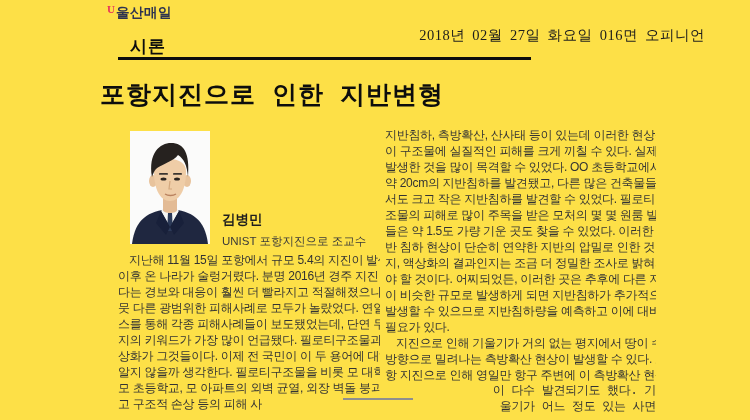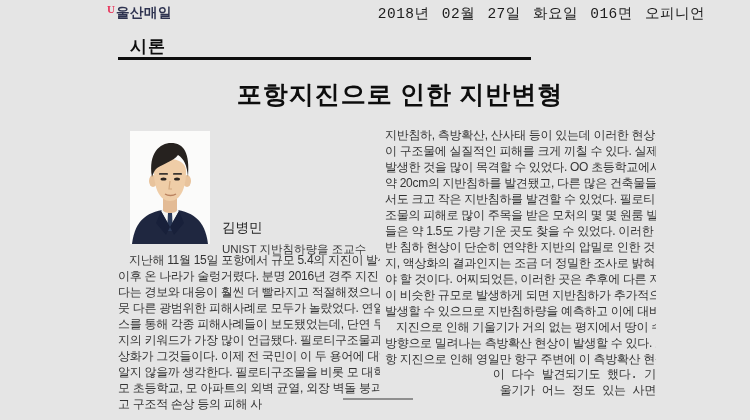--- a/index.html
+++ b/index.html
@@ -5,81 +5,80 @@
   html, body { margin: 0; padding: 0; }
   body {
     width: 750px; height: 420px;
     background: #ffffff;
     font-family: "Liberation Sans", sans-serif;
     color: #2b2b2b;
   }
   .page {
     position: relative;
     width: 750px; height: 420px;
-    background: #e5e5e5;
+    background: #fde047;
     overflow: hidden;
   }
 
   
   .logo {
     position: absolute; left: 107px; top: 3px;
     white-space: nowrap;
   }
   .logo-mark {
     font-weight: bold; font-size: 11px;
     position: relative; top: -4px;
     margin-right: 1px;
     font-family: "Liberation Serif", serif;
   }
   .logo-text {
     font-weight: bold; font-size: 13.5px;
     letter-spacing: 0.5px;
   }
   .dateline {
-    position: absolute; top: 4px; right: 45px;
-    font-family: Liberation Mono, monospace;
+    position: absolute; top: 26px; right: 45px;
+    font-family: Liberation Serif, serif;
     font-size: 14.5px; color: #1c1c1c;
     letter-spacing: 0.5px; word-spacing: 3px;
     white-space: nowrap;
   }
 
   
   .section-label {
     position: absolute; left: 130px; top: 35px;
     font-size: 17px; font-weight: bold; color: #0d0d0d;
     letter-spacing: 1px;
   }
   .section-rule {
     position: absolute; left: 118px; top: 57px;
     width: 413px; height: 2.5px; background: #0d0d0d;
   }
 
   
   .headline {
-    position: absolute; left: 130px; top: 78px; width: 540px;
-    text-align: center;
-    font-family: Liberation Serif, serif;
+    position: absolute; left: 100px; top: 78px; width: 540px;
+    font-family: Liberation Mono, monospace;
     font-weight: bold; font-size: 25px; color: #0d0d0d;
     letter-spacing: 1px;
   }
 
   
   .photo {
     position: absolute; left: 130px; top: 131px;
     width: 80px; height: 113px; overflow: hidden;
     background: #fbfbfa;
   }
   .photo svg { display: block; }
   .author-caption {
     position: absolute; left: 222px; top: 207px;
     white-space: nowrap;
   }
   .author-name {
-    font-size: 13.5px; font-weight: normal; color: #1e1e1e;
-    margin: 12px 0 5px 0;
+    font-size: 13.5px; font-weight: bold; color: #1e1e1e;
+    margin: 4px 0 5px 0;
   }
   .author-affil {
     font-size: 11.5px; color: #3a3a3a;
   }
 
   
   .col {
     position: absolute; overflow: hidden;
     font-size: 12px; color: #333333;
   }
@@ -146,21 +145,21 @@
       <ellipse cx="47" cy="48" rx="3" ry="1.6" fill="#2b2420"></ellipse>
 
       <path d="M40,50 L39,58 L42,58" stroke="#d3a87e" stroke-width="1.2" fill="none"></path>
 
       <path d="M35,63 C38,65 43,65 46,63" stroke="#b9825f" stroke-width="1.4" fill="none"></path>
     </svg>
   </div>
 
   <div class="author-caption">
     <div class="author-name">김병민</div>
-    <div class="author-affil">UNIST 지반침하량을 조교수</div>
+    <div class="author-affil">UNIST 포항지진으로 조교수</div>
   </div>
 
   <div class="col col-left">
       <div class="line indent">지난해 11월 15일 포항에서 규모 5.4의 지진이 발생한</div>
       <div class="line">이후 온 나라가 술렁거렸다. 분명 2016년 경주 지진 때 보</div>
       <div class="line">다는 경보와 대응이 훨씬 더 빨라지고 적절해졌으나, 사</div>
       <div class="line">뭇 다른 광범위한 피해사례로 모두가 놀랐었다. 연일 뉴</div>
       <div class="line">스를 통해 각종 피해사례들이 보도됐었는데, 단연 두가</div>
       <div class="line">지의 키워드가 가장 많이 언급됐다. 필로티구조물과 액</div>
       <div class="line">상화가 그것들이다. 이제 전 국민이 이 두 용어에 대해 잘</div>
@@ -174,20 +173,21 @@
       <div class="line">발생한 것을 많이 목격할 수 있었다. OO 초등학교에서는</div>
       <div class="line">약 20cm의 지반침하를 발견됐고, 다른 많은 건축물들에</div>
       <div class="line">서도 크고 작은 지반침하를 발견할 수 있었다. 필로티 구</div>
       <div class="line">조물의 피해로 많이 주목을 받은 모처의 몇 몇 원룸 빌라</div>
       <div class="line">들은 약 1.5도 가량 기운 곳도 찾을 수 있었다. 이러한 지</div>
       <div class="line">반 침하 현상이 단순히 연약한 지반의 압밀로 인한 것인</div>
       <div class="line">지, 액상화의 결과인지는 조금 더 정밀한 조사로 밝혀져</div>
       <div class="line">야 할 것이다. 어찌되었든, 이러한 곳은 추후에 다른 지진</div>
       <div class="line">이 비슷한 규모로 발생하게 되면 지반침하가 추가적으로</div>
       <div class="line">발생할 수 있으므로 지반침하량을 예측하고 이에 대비할</div>
+      <div class="line a-l">필요가 있다.</div>
       <div class="line indent">지진으로 인해 기울기가 거의 없는 평지에서 땅이 수평</div>
       <div class="line">방향으로 밀려나는 측방확산 현상이 발생할 수 있다. 포</div>
       <div class="line">항 지진으로 인해 영일만 항구 주변에 이 측방확산 현상</div>
       <div class="line a-r">이 다수 발견되기도 했다. 기</div>
       <div class="line a-r">울기가 어느 정도 있는 사면</div>
     </div>
 
   <div class="pullquote-rule"></div>
 
 </div>

